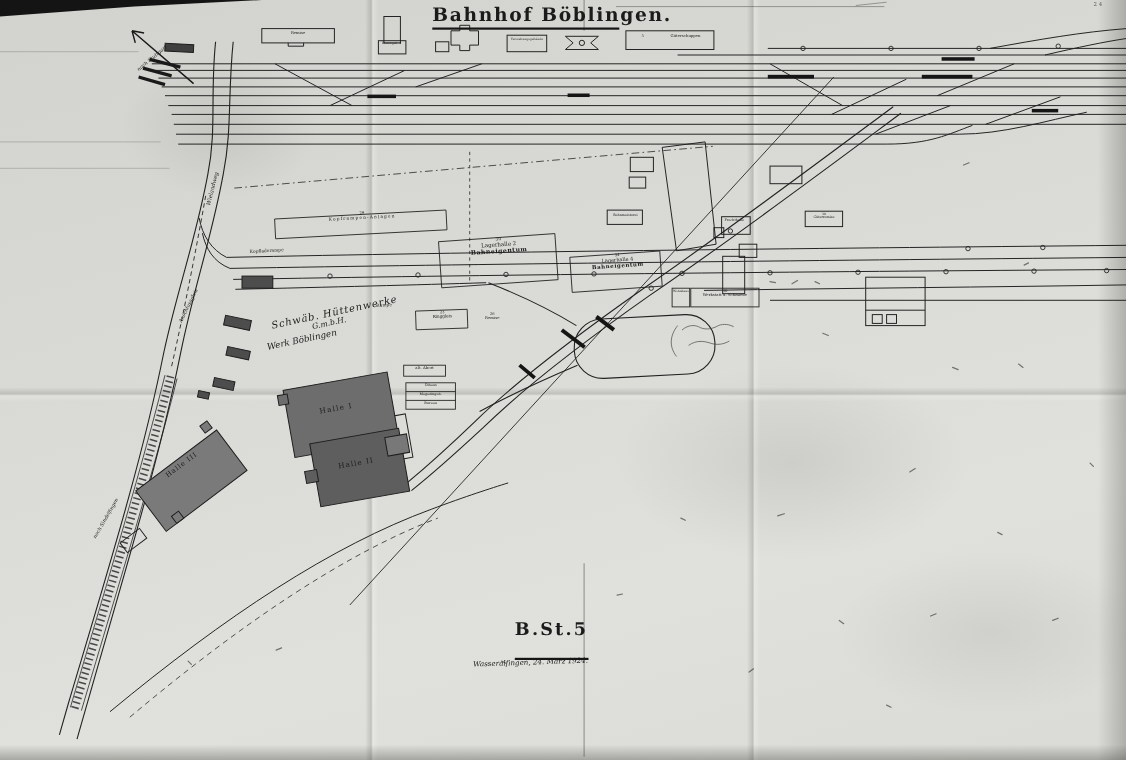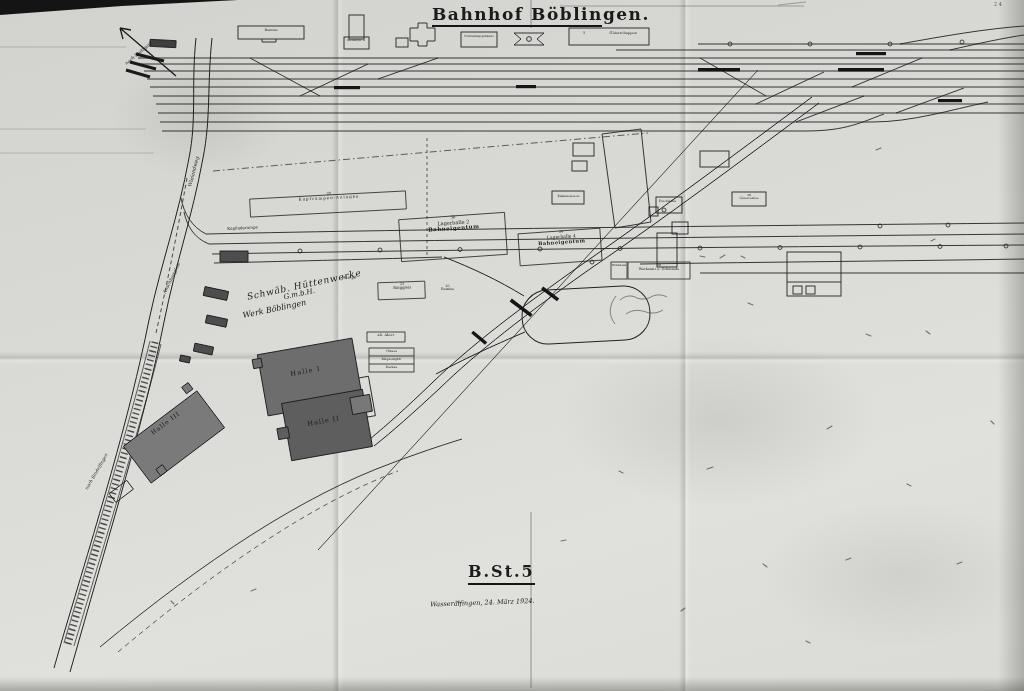--- a/index.html
+++ b/index.html
@@ -13,21 +13,21 @@
             background:linear-gradient(180deg,transparent,rgba(85,85,80,.20) 45%,rgba(255,255,255,.22) 62%,transparent);}
   .edge-r{position:absolute;right:0;top:0;width:26px;height:691px;
           background:linear-gradient(90deg,transparent,rgba(70,70,64,.30));}
   .edge-b{position:absolute;left:0;bottom:0;width:1024px;height:14px;
           background:linear-gradient(180deg,transparent,rgba(60,60,54,.35));}
   svg{position:absolute;left:0;top:0;}
   .lbl{position:absolute;line-height:1.12;transform-origin:0 0;white-space:nowrap;color:#1b1b1b;}
   .c{text-align:center;}
   .wrap{white-space:normal;}
   .title{font-weight:bold;font-size:17px;letter-spacing:1.5px;border-bottom:2.5px solid #151515;padding-bottom:1px;}
-  .bst{font-weight:bold;font-size:16px;letter-spacing:2px;border-bottom:2.2px solid #151515;padding-bottom:2px;}
+  .bst{font-weight:bold;font-size:16px;letter-spacing:2px;border-bottom:2.2px solid #151515;padding-bottom:17px;}
   .hand{font-style:italic;}
   .owner{font-weight:bold;letter-spacing:1px;}
 </style>
 </head>
 <body>
 
 <div id="stage">
 
   <div class="stain" style="left:560px;top:330px;width:320px;height:180px;background:radial-gradient(ellipse,rgba(120,120,112,.16),transparent 70%);"></div>
   <div class="stain" style="left:110px;top:50px;width:180px;height:130px;background:radial-gradient(ellipse,rgba(110,110,102,.15),transparent 70%);"></div>
@@ -193,21 +193,21 @@
     </g>
 
     <g stroke="#2a2a2a" stroke-width="1.1" stroke-linecap="round" fill="none" opacity="0.6">
       <path d="M720 258 l5 -3 M748 303 l5 2 M707 469 l6 -2 M763 564 l4 3 M827 429 l5 -3 M907 484 l4 2
                M957 564 l5 -2 M619 471 l4 2 M561 541 l5 -1 M681 611 l4 -3 M866 334 l5 2 M931 241 l4 -2
                M991 421 l3 3 M251 591 l5 -2 M456 601 l4 2 M171 601 l3 3 M876 150 l5 -2 M926 331 l4 3
                M846 560 l5 -2 M806 641 l4 2 M741 256 l4 2 M700 256 l5 1"></path>
     </g>
   </svg>
 
-  <div class="lbl title c" style="left:432px;top:5px;width:170px;text-align:center;">Bahnhof Böblingen.</div>
+  <div class="lbl title c" style="left:393px;top:5px;width:170px;text-align:center;">Bahnhof Böblingen.</div>
   <div class="lbl" style="left:994px;top:1px;font-size:10px;transform:scale(.5);opacity:.7;">2 4</div>
 
   <div class="lbl bst c" style="left:468px;top:563px;">B.St.5</div>
   <div class="lbl hand" style="left:430px;top:601px;font-size:13px;transform:rotate(-2deg) scale(.5);">Wasseralfingen, 24. März 1924.</div>
 
   <div class="lbl" style="left:246px;top:292px;transform:rotate(-12deg);">
     <div class="hand" style="font-size:9px;letter-spacing:.8px;">Schwäb. Hüttenwerke</div>
     <div class="hand" style="font-size:7px;margin-left:36px;">G.m.b.H.</div>
     <div class="hand" style="font-size:8px;margin-left:-8px;margin-top:1px;">Werk Böblingen</div>
   </div>

